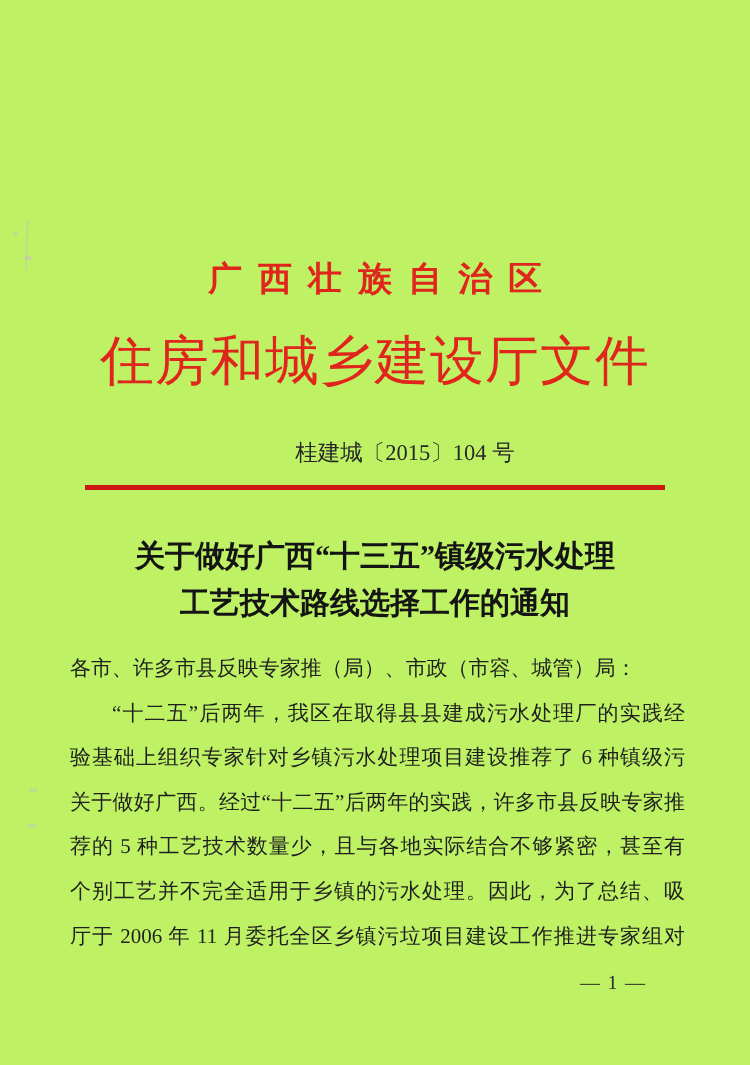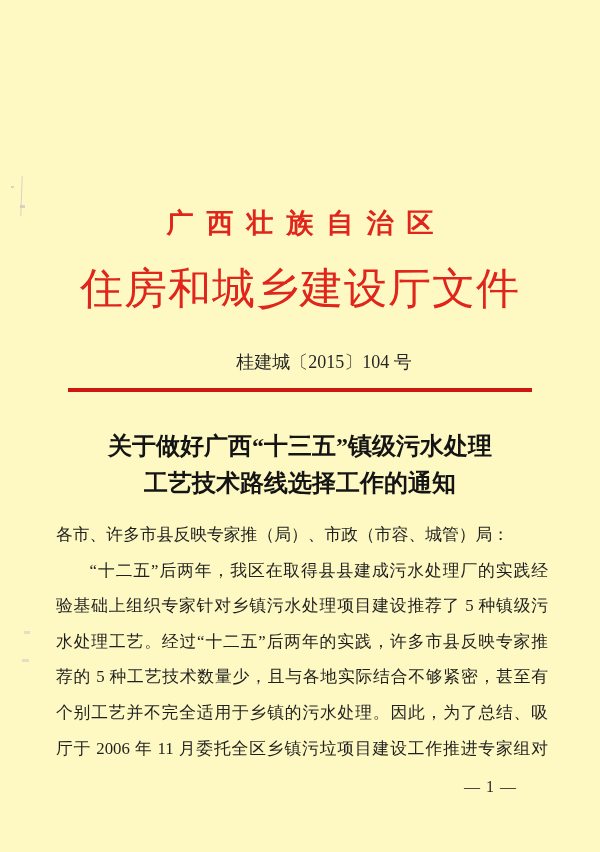--- a/index.html
+++ b/index.html
@@ -4,21 +4,21 @@
 <style>
   html, body {
     margin: 0;
     padding: 0;
     background: #ffffff;
   }
   .page {
     position: relative;
     width: 600px;
     height: 852px;
-    background: #fef9c3;
+    background: #bef264;
     font-family: "Liberation Serif", "DejaVu Serif", serif;
     color: #1f1f1f;
     overflow: hidden;
   }
 
   
   .org-line {
     position: absolute;
     top: 205px;
     left: 0;
@@ -145,22 +145,22 @@
   <div class="red-divider"></div>
 
   <div class="subject">
     <div>关于做好广西“十三五”镇级污水处理</div>
     <div>工艺技术路线选择工作的通知</div>
   </div>
 
   <div class="body-block">
     <div class="body-line">各市、许多市县反映专家推（局）、市政（市容、城管）局：</div>
     <div class="body-line justified indent">“十二五”后两年，我区在取得县县建成污水处理厂的实践经</div>
-    <div class="body-line justified">验基础上组织专家针对乡镇污水处理项目建设推荐了 5 种镇级污</div>
-    <div class="body-line justified">水处理工艺。经过“十二五”后两年的实践，许多市县反映专家推</div>
+    <div class="body-line justified">验基础上组织专家针对乡镇污水处理项目建设推荐了 6 种镇级污</div>
+    <div class="body-line justified">关于做好广西。经过“十二五”后两年的实践，许多市县反映专家推</div>
     <div class="body-line justified">荐的 5 种工艺技术数量少，且与各地实际结合不够紧密，甚至有</div>
     <div class="body-line justified">个别工艺并不完全适用于乡镇的污水处理。因此，为了总结、吸</div>
     <div class="body-line justified">厅于 2006 年 11 月委托全区乡镇污垃项目建设工作推进专家组对</div>
   </div>
 
   <div class="page-number">— 1 —</div>
 
 </div>
 
 </body></html>

